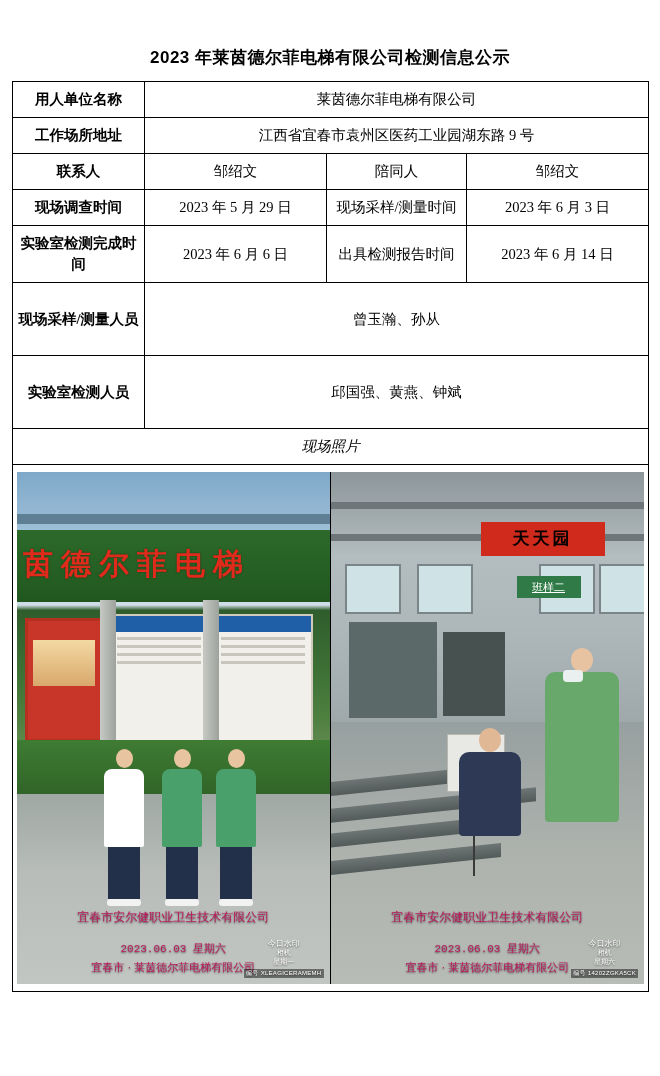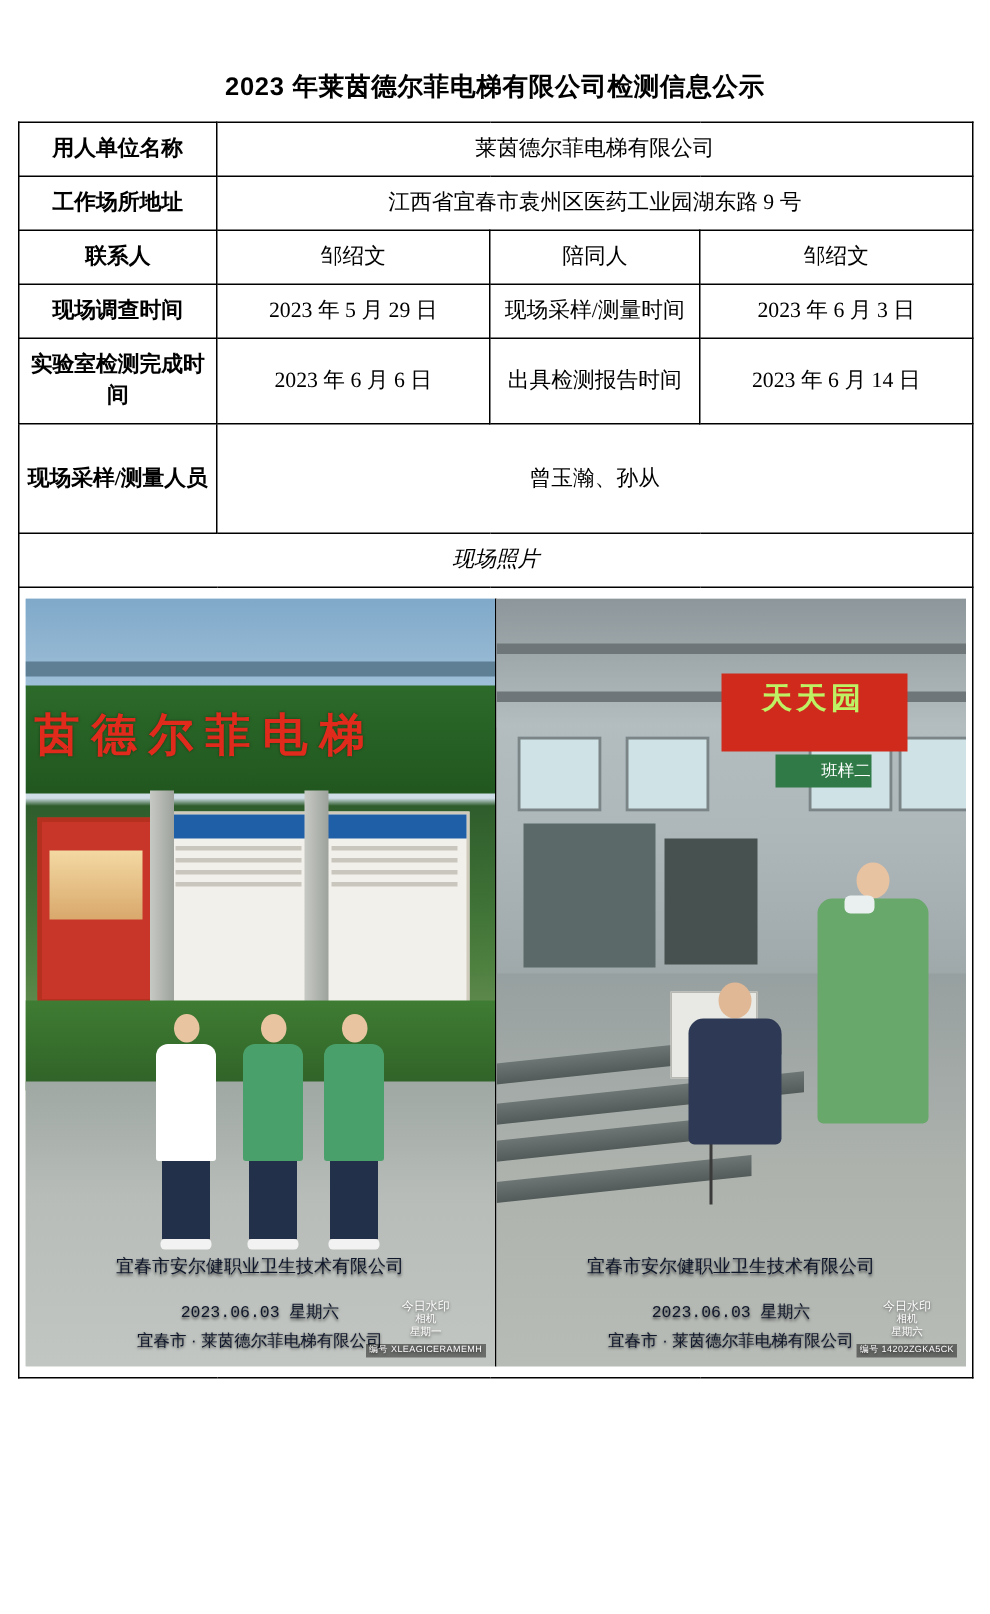--- a/index.html
+++ b/index.html
@@ -234,40 +234,41 @@
     background: #cfe2e6;
     border: 2px solid #7b8486;
   }
   .ph2 .window.w1 { left: 14px; }
   .ph2 .window.w2 { left: 86px; }
   .ph2 .window.w3 { left: 208px; }
   .ph2 .window.w4 { left: 268px; }
   .ph2 .redsign {
     position: absolute;
     left: 150px; top: 50px;
-    width: 124px; height: 52px;
+    width: 124px; height: 34px;
     background: #cf2a1c;
-    color: #bef264;
-    font-size: 20px;
+    color: #000000;
+    font-size: 17px;
     font-weight: bold;
     font-family: "Liberation Sans", "DejaVu Sans", sans-serif;
     letter-spacing: 3px;
     text-align: center;
     line-height: 34px;
   }
   .ph2 .greensign {
     position: absolute;
     left: 186px; top: 104px;
     width: 64px; height: 22px;
     background: #2f7a46;
     color: #ffffff;
     font-size: 11px;
-    text-align: right;
+    text-align: center;
     line-height: 22px;
     font-family: "Liberation Sans", "DejaVu Sans", sans-serif;
+    text-decoration: underline;
   }
   .ph2 .floor {
     position: absolute; left:0; right:0; top: 250px; bottom: 0;
     background: linear-gradient(#97a0a0, #adb2ad 50%, #b8bcb7);
   }
   .ph2 .machine {
     position: absolute;
     background: #4e5a5a;
   }
   .ph2 .m1 { left: 18px; top: 150px; width: 88px; height: 96px; background: #5b6a68; }
@@ -312,21 +313,21 @@
   .ph2 .mask {
     position: absolute; left: 232px; top: 198px;
     width: 20px; height: 12px; background: #eaf0ef; border-radius: 4px;
   }
 
   
   .wm {
     position: absolute;
     left: 0; right: 0; bottom: 0;
     padding: 6px 8px 8px 8px;
-    color: #0f172a;
+    color: #be185d;
     font-family: "Liberation Sans", "DejaVu Sans", sans-serif;
     text-shadow: 0 1px 2px rgba(0,0,0,.65);
     pointer-events: none;
   }
   .wm .line1 {
     font-size: 12px;
     margin-bottom: 16px;
   }
   .wm .line2 {
     font-size: 11px;
@@ -393,20 +394,24 @@
       </tr>
       <tr>
         <td class="label two-line">实验室检测完成时间</td>
         <td>2023 年 6 月 6 日</td>
         <td class="label2 two-line">出具检测报告时间</td>
         <td>2023 年 6 月 14 日</td>
       </tr>
       <tr>
         <td class="label two-line" style="height:58px">现场采样/测量人员</td>
         <td colspan="3">曾玉瀚、孙从</td>
+      </tr>
+      <tr>
+        <td class="label two-line" style="height:58px">实验室检测人员</td>
+        <td colspan="3">邱国强、黄燕、钟斌</td>
       </tr>
       <tr>
         <td colspan="4" class="photos-header">现场照片</td>
       </tr>
       <tr class="photos-row">
         <td colspan="4">
           <div class="photos">
 
             <div class="photo left">
               <div class="ph1">

